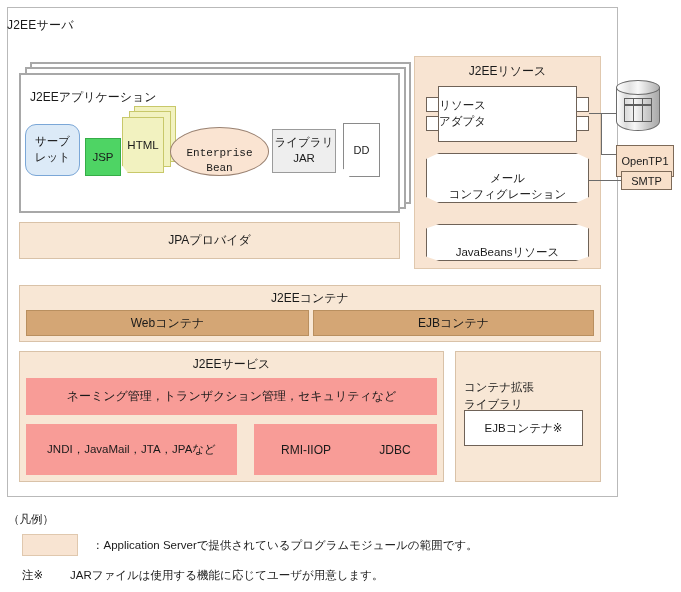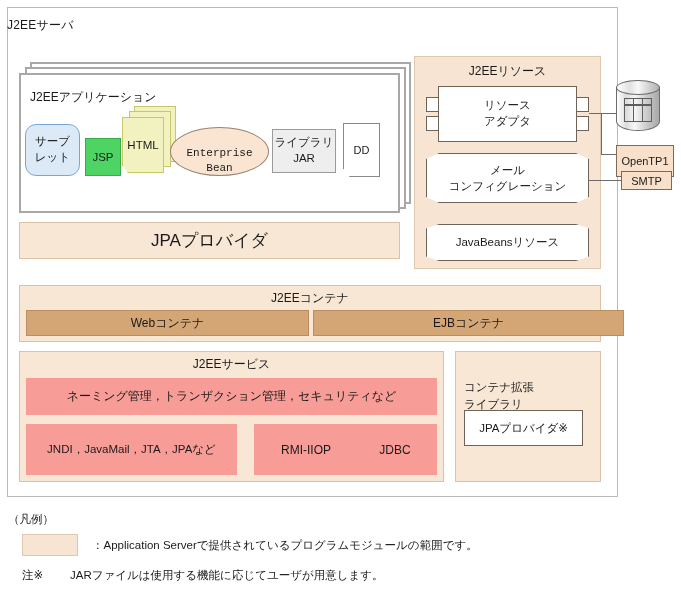--- a/index.html
+++ b/index.html
@@ -110,55 +110,55 @@
     clip-path: polygon(0 0, 100% 0, 100% 100%, 18% 100%, 0 84%);
   }
 
   
   #jpa-box {
     left: 19px; top: 222px; width: 381px; height: 37px;
     background: #f8e7d5;
     border: 1px solid #d9c2a8;
     box-sizing: border-box;
     display: flex; align-items: center; justify-content: center;
-    font-size: 17px;
+    font-size: 12px;
   }
 
   
   #resource-panel {
     left: 414px; top: 56px; width: 187px; height: 213px;
     background: #f8e4d2;
     border: 1px solid #e0c8ae;
     box-sizing: border-box;
   }
   #resource-title { left: 414px; top: 63px; width: 187px; text-align: center; font-size: 12px; }
 
   
   #res-adapter-wrap { left: 426px; top: 86px; width: 163px; height: 56px; }
   #res-adapter-body {
     position: absolute; left: 12px; top: 0; width: 139px; height: 56px;
     background: #ffffff; border: 1px solid #6f6257; box-sizing: border-box;
-    display: flex; align-items: center; justify-content: center;
+    display: flex; align-items: center; justify-content: flex-start;
     text-align: center; line-height: 1.35; font-size: 11.5px;
   }
   .tab-left, .tab-right {
     position: absolute; width: 14px; height: 15px;
     background: #ffffff; border: 1px solid #6f6257; box-sizing: border-box;
   }
   #tab-l1 { left: 0px; top: 11px; border-right: none; }
   #tab-l2 { left: 0px; top: 30px; border-right: none; }
   #tab-r1 { left: 149px; top: 11px; border-left: none; }
   #tab-r2 { left: 149px; top: 30px; border-left: none; }
 
   
   .cut-shape {
     background: #ffffff;
     border: 1px solid #6f6257;
     box-sizing: border-box;
-    display: flex; align-items: center; justify-content: center;
+    display: flex; align-items: flex-end; justify-content: center;
     text-align: center; line-height: 1.4;
     clip-path: polygon(0 12%, 8% 0, 92% 0, 100% 12%, 100% 88%, 92% 100%, 8% 100%, 0 88%);
     border-radius: 3px;
   }
   #mail-conf {
     left: 426px; top: 153px; width: 163px; height: 50px;
     font-size: 11.5px;
   }
   #javabeans-res {
     left: 426px; top: 224px; width: 163px; height: 37px;
@@ -216,21 +216,21 @@
   }
   #container-title { left: 19px; top: 290px; width: 582px; text-align: center; font-size: 12px; }
   .container-cell {
     background: #d4a675;
     border: 1px solid #b98f5f;
     box-sizing: border-box;
     display: flex; align-items: center; justify-content: center;
     font-size: 12px;
   }
   #web-container { left: 26px; top: 310px; width: 283px; height: 26px; }
-  #ejb-container { left: 313px; top: 310px; width: 311px; height: 26px; }
+  #ejb-container { left: 313px; top: 310px; width: 281px; height: 26px; }
 
   
   #service-panel {
     left: 19px; top: 351px; width: 425px; height: 131px;
     background: #f8e7d5;
     border: 1px solid #d9c2a8;
     box-sizing: border-box;
   }
   #service-title { left: 19px; top: 356px; width: 425px; text-align: center; font-size: 12px; }
   .service-cell {
@@ -368,19 +368,19 @@
 <div class="abs service-cell" id="service-row1">ネーミング管理，トランザクション管理，セキュリティなど</div>
 <div class="abs service-cell" id="service-jndi">JNDI，JavaMail，JTA，JPAなど</div>
 <div class="abs service-cell" id="service-rmi">RMI-IIOP</div>
 <div class="abs service-cell" id="service-jdbc">JDBC</div>
 
 <div class="abs" id="extlib-panel"></div>
 <div class="abs" id="extlib-title">
   <span>コンテナ拡張</span><br>
   <span>ライブラリ</span>
 </div>
-<div class="abs" id="jar-file-box">JPAプロバイダ※</div>
+<div class="abs" id="jar-file-box">EJBコンテナ※</div>
 
 <div class="abs" id="legend-title">（凡例）</div>
 <div class="abs" id="legend-swatch"></div>
 <div class="abs" id="legend-text">：Application Serverで提供されているプログラムモジュールの範囲です。</div>
 <div class="abs" id="note-label">注※</div>
 <div class="abs" id="note-text">JARファイルは使用する機能に応じてユーザが用意します。</div>
 
 </body></html>

